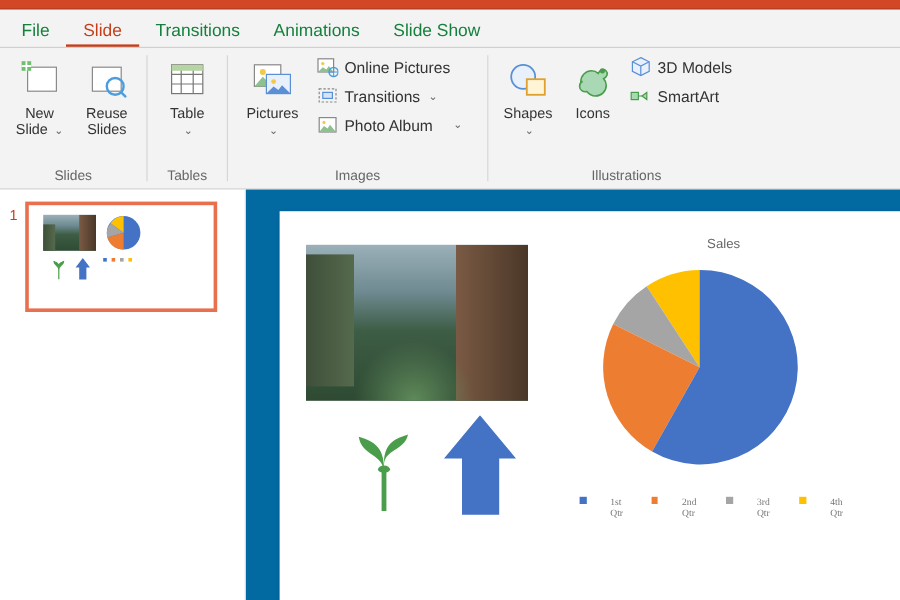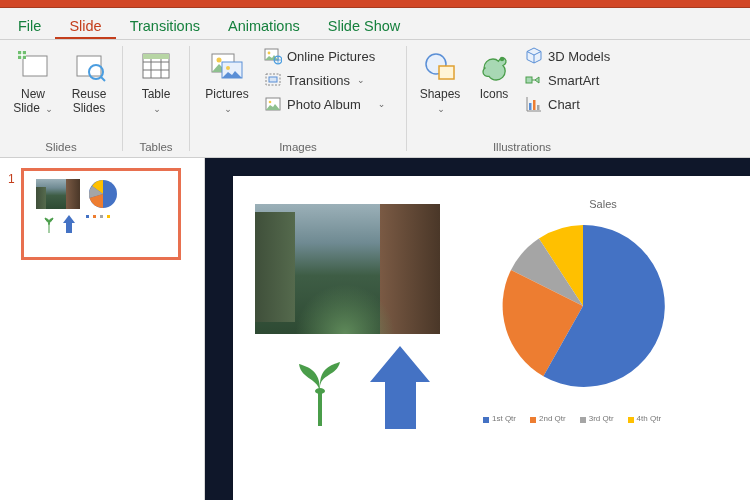--- a/index.html
+++ b/index.html
@@ -19,31 +19,31 @@
   .smallrow { display:flex; align-items:center; gap:5px; padding:3px 4px; cursor:pointer; font-size:13px; color:#333; min-width:140px;}
   .smallrow .mini-icon{ width:18px; height:18px; flex:0 0 18px;}
   .chev { font-size:9px; color:#666; margin-left:2px;}
   .col { display:flex; flex-direction:column; }
   .workspace { display:flex; height:342px;}
   .thumbpane { width:205px; background:#fff; border-right:1px solid #d8d8d8; padding:10px 8px;}
   .thumb-wrap{display:flex; gap:6px;}
   .thumb-num{font-size:12px; color:#c43e1c; padding-top:4px;}
   .thumb{ width:160px; height:92px; border:3px solid #e8704f; background:#fff; position:relative;}
   .thumb-mini{position:absolute;}
-  .editor { flex:1; background:#0f172a; position:relative;}
+  .editor { flex:1; background:#0369a1; position:relative;}
   .slide { position:absolute; left:28px; top:18px; width:700px; height:400px; background:#fff; box-shadow:0 1px 3px rgba(0,0,0,.25);}
   .photo { position:absolute; }
   .canyon{ width:185px; height:130px; background:linear-gradient(180deg,#9bb0b8 0%,#6f8a92 30%,#3e5d45 55%,#2e4a33 100%); overflow:hidden;}
   .cliff{position:absolute; right:0; top:0; width:60px; height:130px; background:linear-gradient(90deg,#7a5a44,#4a3728);}
   .cliff2{position:absolute;left:0;top:8px;width:40px;height:110px;background:linear-gradient(90deg,#3f4f3a,#556a4d);}
   .pie{position:absolute;}
   .pie svg{display:block;}
   .chart-title{position:absolute;font-size:11px;color:#666;text-align:center;width:100%;top:-18px;}
   .legend{position:absolute;display:flex;gap:14px;font-size:8px;color:#777;}
-  .legend span{display:flex;align-items:flex-end;gap:3px;}
+  .legend span{display:flex;align-items:flex-start;gap:20px;font-family:Liberation Serif, serif;}
   .legend i{width:6px;height:6px;display:inline-block;}
   .plant{position:absolute;}
   .arrow{position:absolute;}
 </style>
 </head>
 <body>
 
 <div class="titlebar"></div>
 
 <div class="tabbar">
@@ -177,29 +177,20 @@
               </svg></span>
           <span>3D Models</span>
         </div>
         <div class="smallrow" style="min-width:110px">
           <span class="mini-icon"><svg viewBox="0 0 18 18">
                 <rect x="1" y="6" width="6" height="6" fill="#a8d8b4" stroke="#4a9d4a"></rect>
                 <path d="M7 9h3" stroke="#4a9d4a"></path>
                 <path d="M10 9l4-3v6z" fill="#a8d8b4" stroke="#4a9d4a"></path>
               </svg></span>
           <span>SmartArt</span>
-        </div>
-        <div class="smallrow" style="min-width:110px">
-          <span class="mini-icon"><svg viewBox="0 0 18 18">
-                <path d="M2 2v14h14" stroke="#888" fill="none"></path>
-                <rect x="4" y="8" width="2.5" height="7" fill="#5a8fd6"></rect>
-                <rect x="8" y="5" width="2.5" height="10" fill="#ed7d31"></rect>
-                <rect x="12" y="10" width="2.5" height="5" fill="#a5a5a5"></rect>
-              </svg></span>
-          <span>Chart</span>
         </div>
       </div>
     </div>
     <div class="group-label">Illustrations</div>
   </div>
 </div>
 
 <div class="workspace">
   <div class="thumbpane">
     <div class="thumb-wrap">

